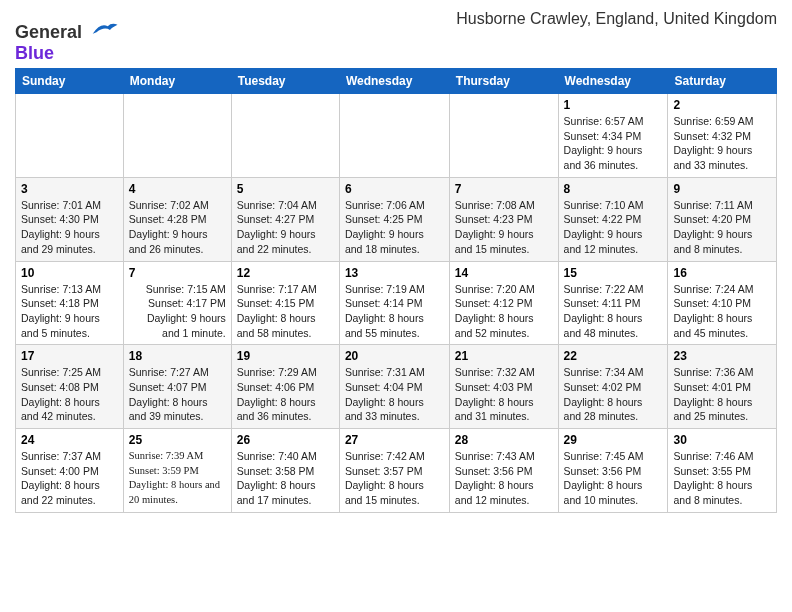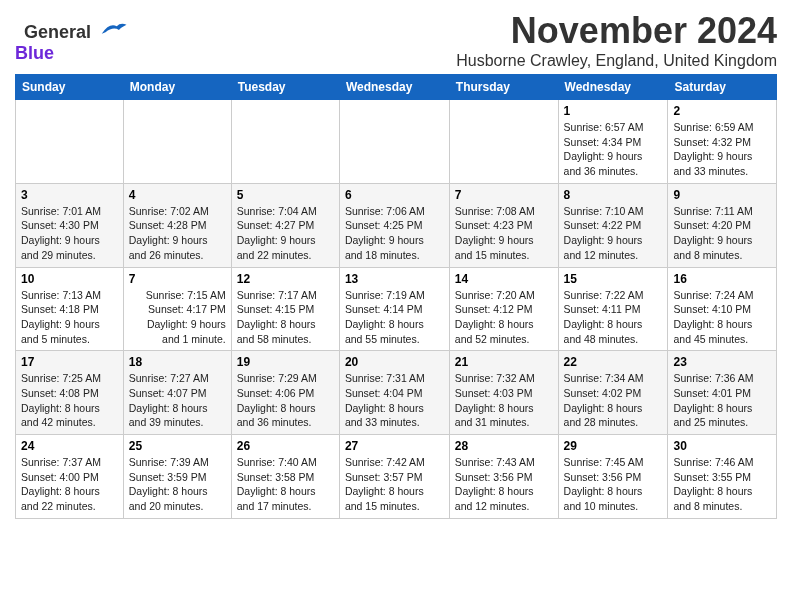--- a/index.html
+++ b/index.html
@@ -33,21 +33,20 @@
       color: #6d28d9;
     }
     .logo-bird {
       width: 30px;
       height: 20px;
       margin-left: 2px;
     }
     .logo-row {
       display: flex;
       align-items: flex-start;
-      margin-left: 9px;
     }
     .title-area {
       text-align: right;
     }
     .month-title {
       font-size: 36px;
       font-weight: bold;
       color: #333;
     }
     .location-title {
@@ -104,21 +103,20 @@
         <svg class="logo-bird" viewBox="0 0 40 25" xmlns="http://www.w3.org/2000/svg">
           <path d="M5,20 Q15,5 25,10 Q30,5 38,8 Q30,12 28,15 Q20,10 10,18 Z" fill="#1565c0"></path>
         </svg>
       </div>
     </div>
     <div>
       <span class="logo-blue">Blue</span>
     </div>
   </div>
   <div class="title-area">
-    <div class="month-title">November 2024</div>
     <div class="location-title">Husborne Crawley, England, United Kingdom</div>
   </div>
 </div>
 
 <table class="calendar-table">
   <thead>
     <tr>
     <th>Sunday</th>
         <th>Monday</th>
         <th>Tuesday</th>
@@ -282,21 +280,21 @@
       </tr>
       <tr>
         <td>
           <span class="day-number">24</span>
           <div class="day-info" style="white-space: pre-line;">Sunrise: 7:37 AM
 Sunset: 4:00 PM
 Daylight: 8 hours and 22 minutes.</div>
         </td>
         <td>
           <span class="day-number">25</span>
-          <div class="day-info" style="white-space: pre-line;">Sunrise: 7:39 AM
+          <div class="day-info" style="white-space: pre-line; font-family: Liberation Serif, serif;">Sunrise: 7:39 AM
 Sunset: 3:59 PM
 Daylight: 8 hours and 20 minutes.</div>
         </td>
         <td>
           <span class="day-number">26</span>
           <div class="day-info" style="white-space: pre-line;">Sunrise: 7:40 AM
 Sunset: 3:58 PM
 Daylight: 8 hours and 17 minutes.</div>
         </td>
         <td>

